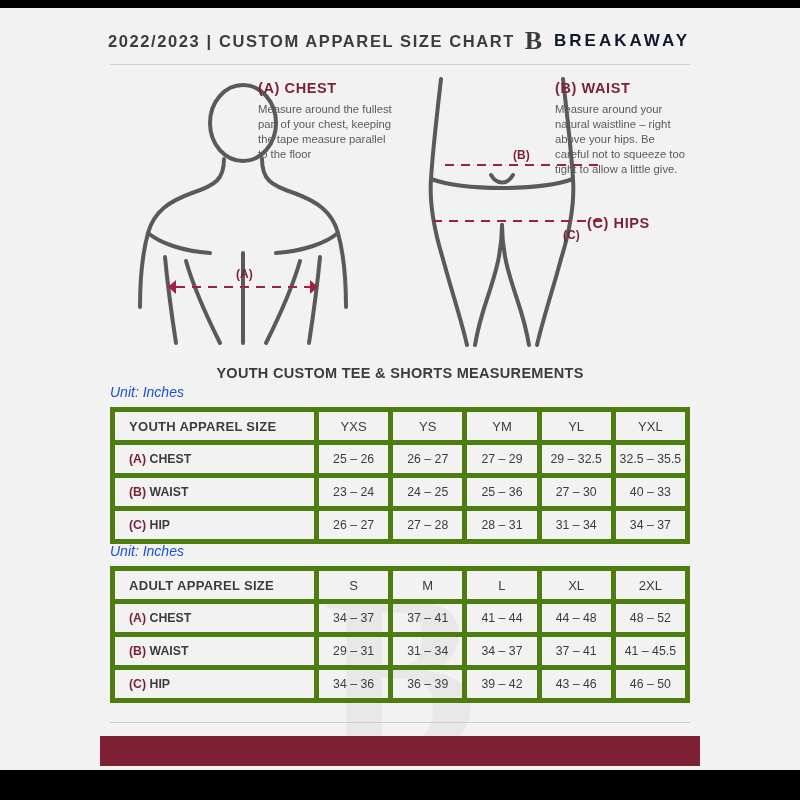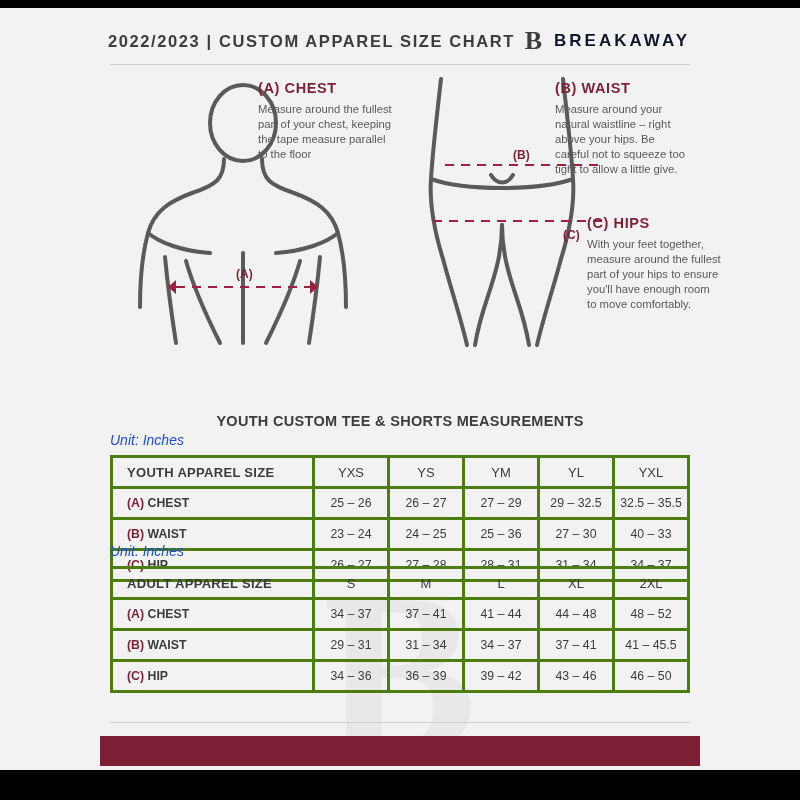--- a/index.html
+++ b/index.html
@@ -136,38 +136,37 @@
   }
   .section-youth { top: 365px; }
   .section-adult { top: 540px; }
 
   .sec-title {
     text-align: center;
     font-size: 14.5px;
     font-weight: bold;
     color: #3c3c3c;
     letter-spacing: 0.3px;
-    margin-top: 48px;
   }
   .sec-unit {
     text-align: left;
     font-size: 14px;
     font-style: italic;
     color: #1d4ed8;
     margin-top: 3px;
     margin-bottom: 7px;
   }
   table.size-table {
     width: 100%;
     border-collapse: collapse;
     table-layout: fixed;
   }
   table.size-table th,
   table.size-table td {
-    border: 3px solid #4d7c0f;
+    border: 5px solid #4d7c0f;
     height: 28px;
     font-size: 12.3px;
     color: #3c3c3c;
     text-align: center;
     padding: 0;
   }
   table.size-table th.rowhead,
   table.size-table td.rowhead {
     text-align: left;
     padding-left: 14px;
@@ -281,21 +280,20 @@
         <div class="note-body">Measure around the fullest part of your chest, keeping the tape measure parallel to the floor</div>
       </div>
 
       <div class="note note-waist">
         <div class="note-title">(B) WAIST</div>
         <div class="note-body">Measure around your natural waistline – right above your hips. Be careful not to squeeze too tight to allow a little give.</div>
       </div>
 
       <div class="note note-hips">
         <div class="note-title">(C) HIPS</div>
-        <div class="note-body">With your feet together, measure around the fullest part of your hips to ensure you'll have enough room to move comfortably.</div>
       </div>
     </div>
 
     <div class="section section-youth">
       <div class="sec-title">YOUTH CUSTOM TEE &amp; SHORTS MEASUREMENTS</div>
       <div class="sec-unit">Unit: Inches</div>
       <table class="size-table">
         <thead>
           <tr>
             <th class="rowhead">YOUTH APPAREL SIZE</th>

